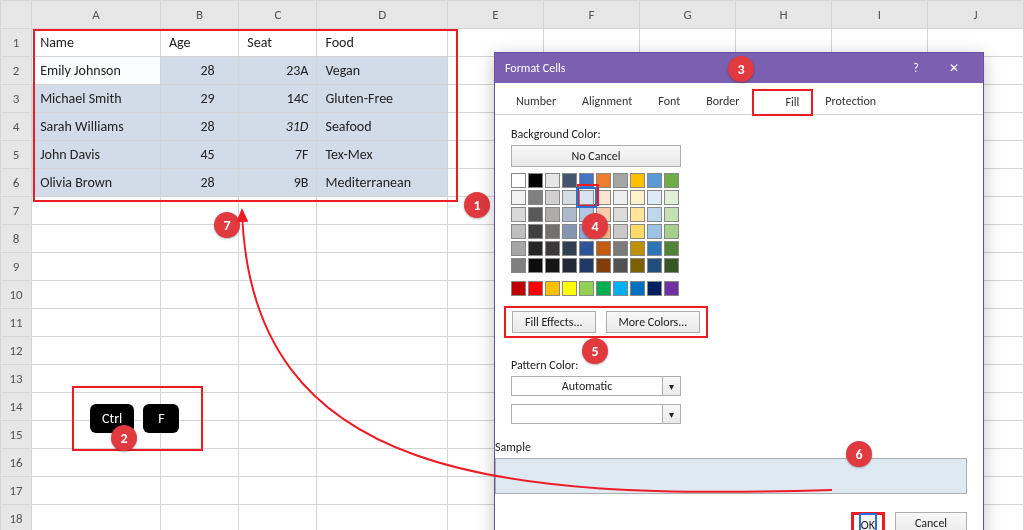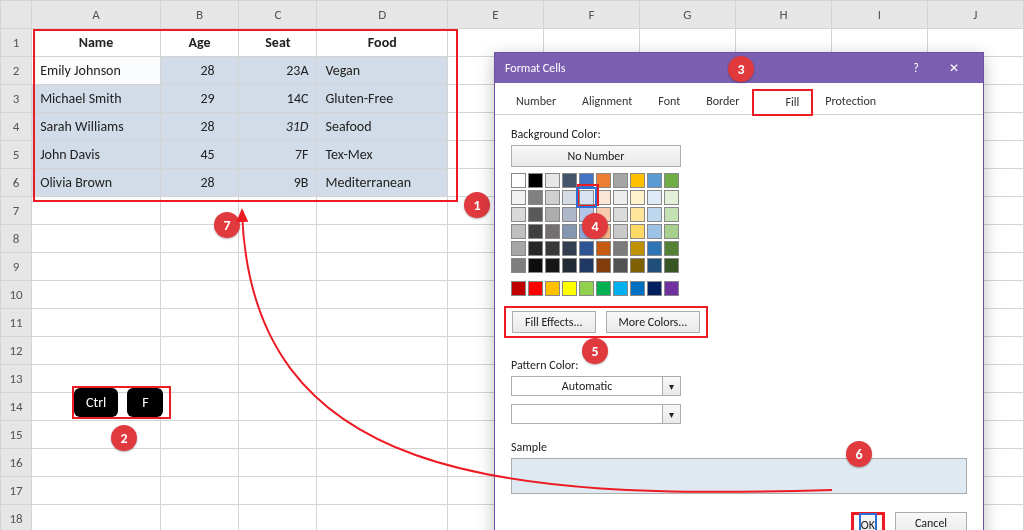--- a/index.html
+++ b/index.html
@@ -37,21 +37,21 @@
   .sheet th.row-head {
     background: #e6e6e6;
     font-size: 13px;
     color: #555;
     width: 32px;
   }
   .sheet th.corner { background: #e6e6e6; width:32px; }
   .cell { padding: 4px 8px; text-align: left; }
   .cell.center { text-align: center; margin-left: 16px; }
   .cell.right { text-align: right; }
-  .hdr { font-weight: bold; text-align:center; }
+  .hdr { font-weight: normal; text-align:left; }
   .sel { background: #d2dce8; }
   .sel.active { background: #fbfcfd;}
   .dataframe-border {
     position: absolute;
     border: 2px solid #ed1c24;
     pointer-events: none;
   }
   .badge {
     position: absolute;
     width: 26px; height: 26px;
@@ -74,21 +74,21 @@
     color: #fff;
     border-radius: 6px;
     padding: 6px 12px;
     font-size: 14px;
     margin-right: 6px;
     min-width: 36px;
   }
   .key-box {
     position: absolute;
     border: 2px solid #ed1c24;
-    padding: 0;
+    padding: 16px;
   }
   
   .dialog {
     position: absolute;
     left: 494px; top: 52px;
     width: 490px;
     border: 1px solid #6b4fa0;
     background: #fff;
     box-shadow: 0 4px 16px rgba(0,0,0,.25);
     font-size: 12px;
@@ -205,21 +205,21 @@
   }
   .dropdown .ddval { flex:1; padding: 0 6px; text-align:center;}
   .dropdown .ddarrow {
     width: 18px; height: 100%;
     border-left: 1px solid #adadad;
     display:flex;align-items:center;justify-content:center;
     background: linear-gradient(#f8f8f8,#e9e9e9);
     font-size: 10px;
   }
   .sample-area {
-    margin: 8px 16px 6px 16px;
+    margin: 8px 16px 6px 0;
   }
   .sample-box {
     height: 36px;
     border: 1px solid #adadad;
     background: #dfe9f2;
     margin-top: 2px;
   }
   .dlg-footer {
     display: flex;
     justify-content: flex-end;
@@ -889,21 +889,21 @@
       <div class="tab">Alignment</div>
       <div class="tab">Font</div>
       <div class="tab">Border</div>
       <div class="tab active highl">Fill</div>
       <div class="tab">Protection</div>
     </div>
 
   <div class="dlg-body">
     <div class="col-left" style="position:relative;">
       <span class="lbl">Background Color:</span>
-      <div class="nocolor-btn">No Number</div>
+      <div class="nocolor-btn">No Cancel</div>
       <div class="swatch-grid" id="theme-grid">
           <div class="sw" style="background: rgb(255, 255, 255);"></div>
           <div class="sw" style="background: rgb(0, 0, 0);"></div>
           <div class="sw" style="background: rgb(231, 230, 230);"></div>
           <div class="sw" style="background: rgb(68, 84, 106);"></div>
           <div class="sw" style="background: rgb(68, 114, 196);"></div>
           <div class="sw" style="background: rgb(237, 125, 49);"></div>
           <div class="sw" style="background: rgb(165, 165, 165);"></div>
           <div class="sw" style="background: rgb(255, 192, 0);"></div>
           <div class="sw" style="background: rgb(91, 155, 213);"></div>

